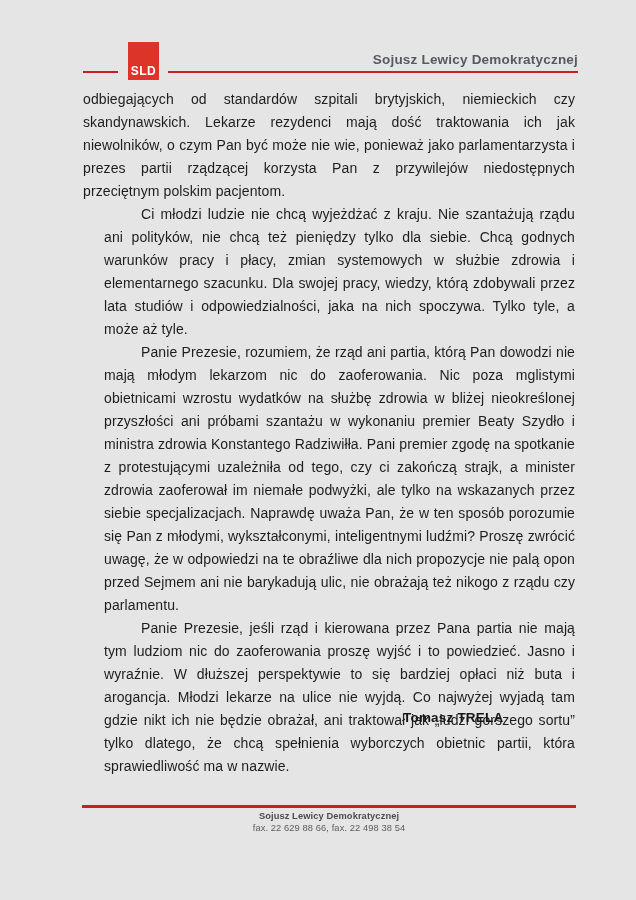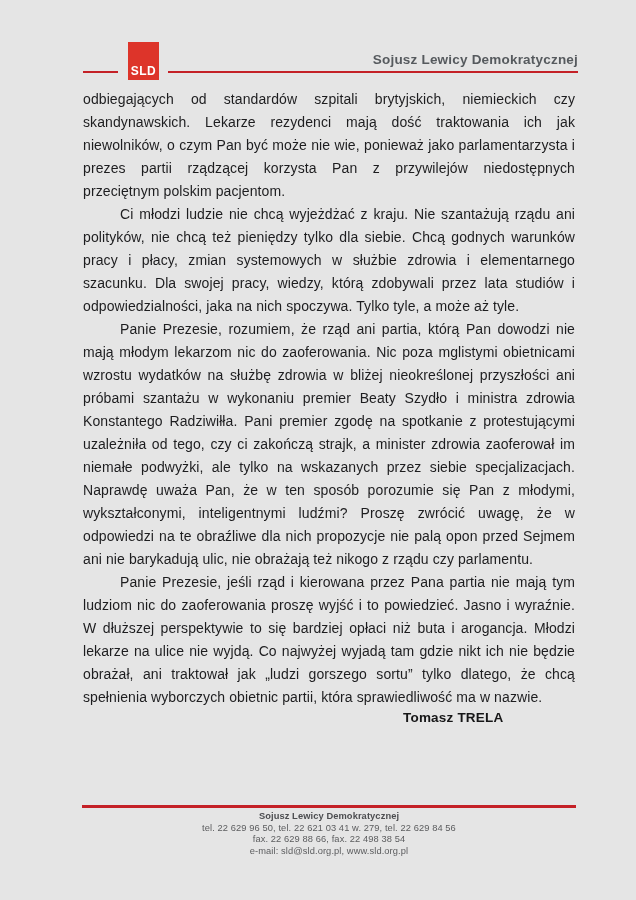--- a/index.html
+++ b/index.html
@@ -47,21 +47,21 @@
     position: absolute;
     left: 83px; top: 88px;
     width: 492px;
     font-size: 14px;
     line-height: 23px;
     color: #1d1d1f;
     text-align: justify;
     letter-spacing: 0.1px;
   }
   .letter-body p { margin: 0; }
-  .letter-body p.indented { text-indent: 37px; }
+  .letter-body p.indented { text-indent: 37px; margin-left: 21px; }
 
   .signature {
     position: absolute;
     left: 403px; top: 710px;
     font-size: 13.5px;
     font-weight: bold;
     color: #161617;
     letter-spacing: 0.2px;
   }
 
@@ -95,18 +95,16 @@
     <p class="indented">Ci młodzi ludzie nie chcą wyjeżdżać z kraju. Nie szantażują rządu ani polityków, nie chcą też pieniędzy tylko dla siebie. Chcą godnych warunków pracy i płacy, zmian systemowych w służbie zdrowia i elementarnego szacunku. Dla swojej pracy, wiedzy, którą zdobywali  przez lata studiów i odpowiedzialności, jaka na nich spoczywa. Tylko tyle, a może aż tyle.</p>
     <p class="indented">Panie Prezesie, rozumiem, że rząd ani partia, którą Pan dowodzi nie mają młodym lekarzom nic do zaoferowania. Nic poza mglistymi obietnicami wzrostu wydatków na służbę zdrowia w bliżej nieokreślonej przyszłości ani próbami szantażu w wykonaniu premier Beaty Szydło i ministra zdrowia Konstantego Radziwiłła. Pani premier zgodę na spotkanie z protestującymi uzależniła od tego, czy ci zakończą strajk, a minister zdrowia zaoferował im niemałe podwyżki, ale tylko na wskazanych przez siebie specjalizacjach. Naprawdę uważa Pan, że w ten sposób porozumie się Pan z młodymi, wykształconymi, inteligentnymi ludźmi? Proszę zwrócić uwagę, że w odpowiedzi na te obraźliwe dla nich propozycje nie palą opon przed Sejmem ani nie barykadują ulic, nie obrażają też nikogo z rządu czy parlamentu.</p>
     <p class="indented">Panie Prezesie, jeśli rząd i kierowana przez Pana partia nie mają tym ludziom nic do zaoferowania proszę wyjść i to powiedzieć. Jasno i wyraźnie. W dłuższej perspektywie to się bardziej opłaci niż buta i arogancja. Młodzi lekarze na ulice nie wyjdą. Co najwyżej wyjadą tam gdzie nikt ich nie będzie obrażał, ani traktował jak „ludzi gorszego sortu” tylko dlatego, że chcą spełnienia wyborczych obietnic partii, która sprawiedliwość ma w nazwie.</p>
   </div>
 
   <div class="signature">Tomasz TRELA</div>
 
   <div class="rule rule-footer"></div>
   <div class="footer-block">
     <div class="footer-org">Sojusz Lewicy Demokratycznej</div>
-    <div>tel.  22 629 96 50, tel.  22 621 03 41 w. 279, tel.  22 629 84 56</div>
     <div>fax. 22 629 88 66, fax. 22 498 38 54</div>
-    <div>e-mail: sld@sld.org.pl, www.sld.org.pl</div>
   </div>
 
 </div>
 
 </body></html>

